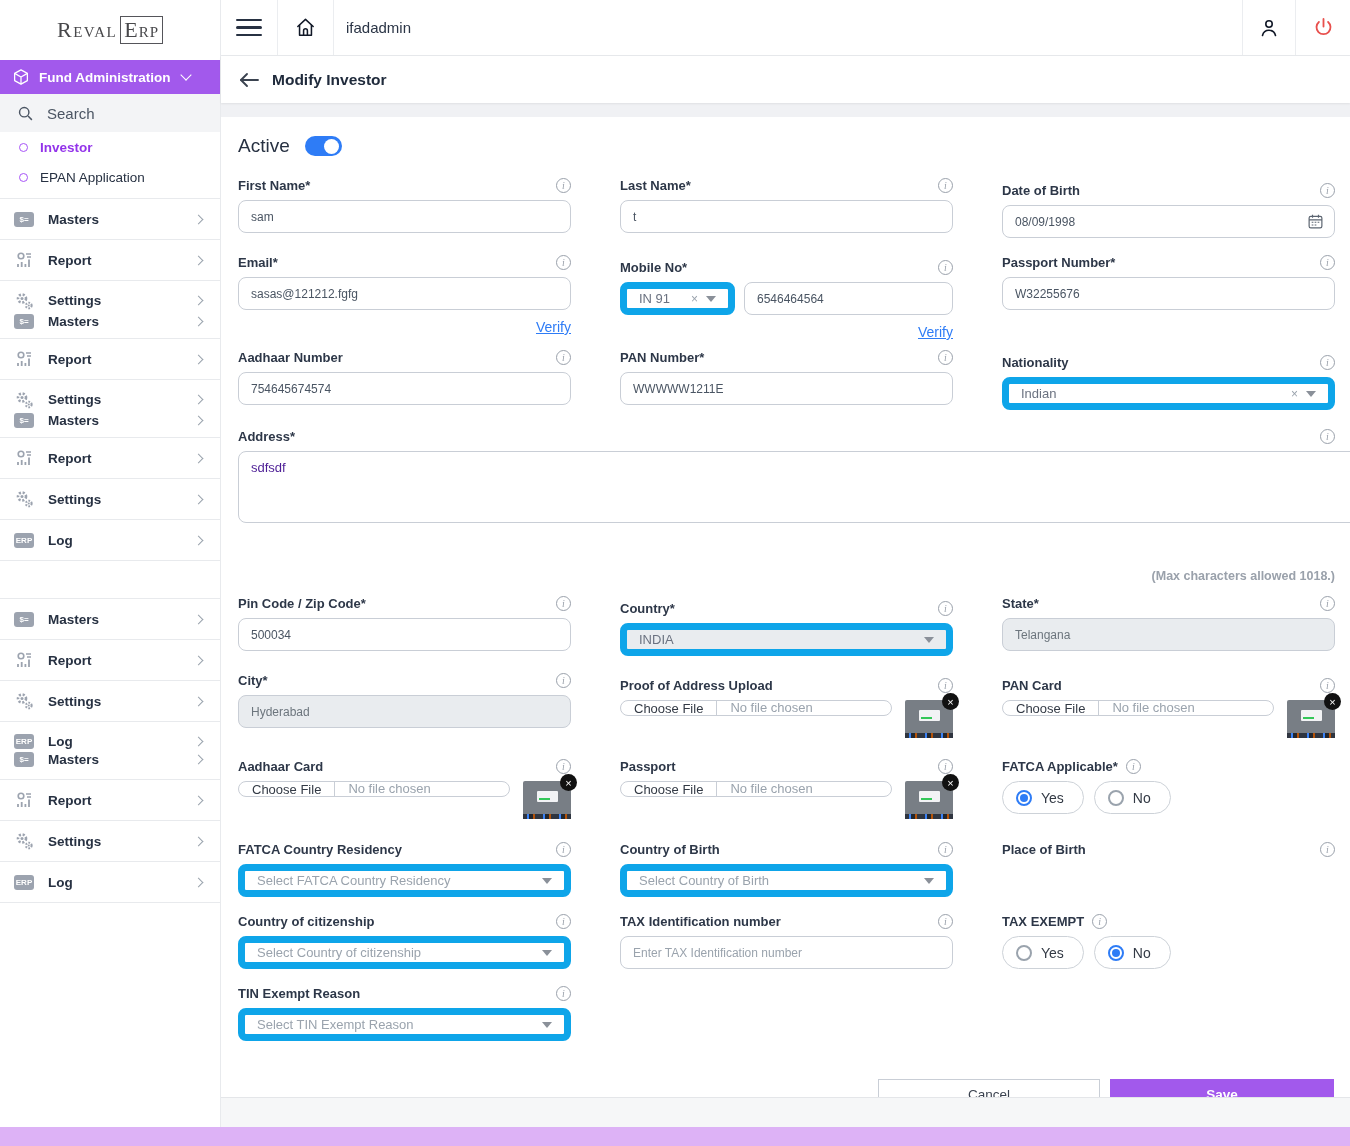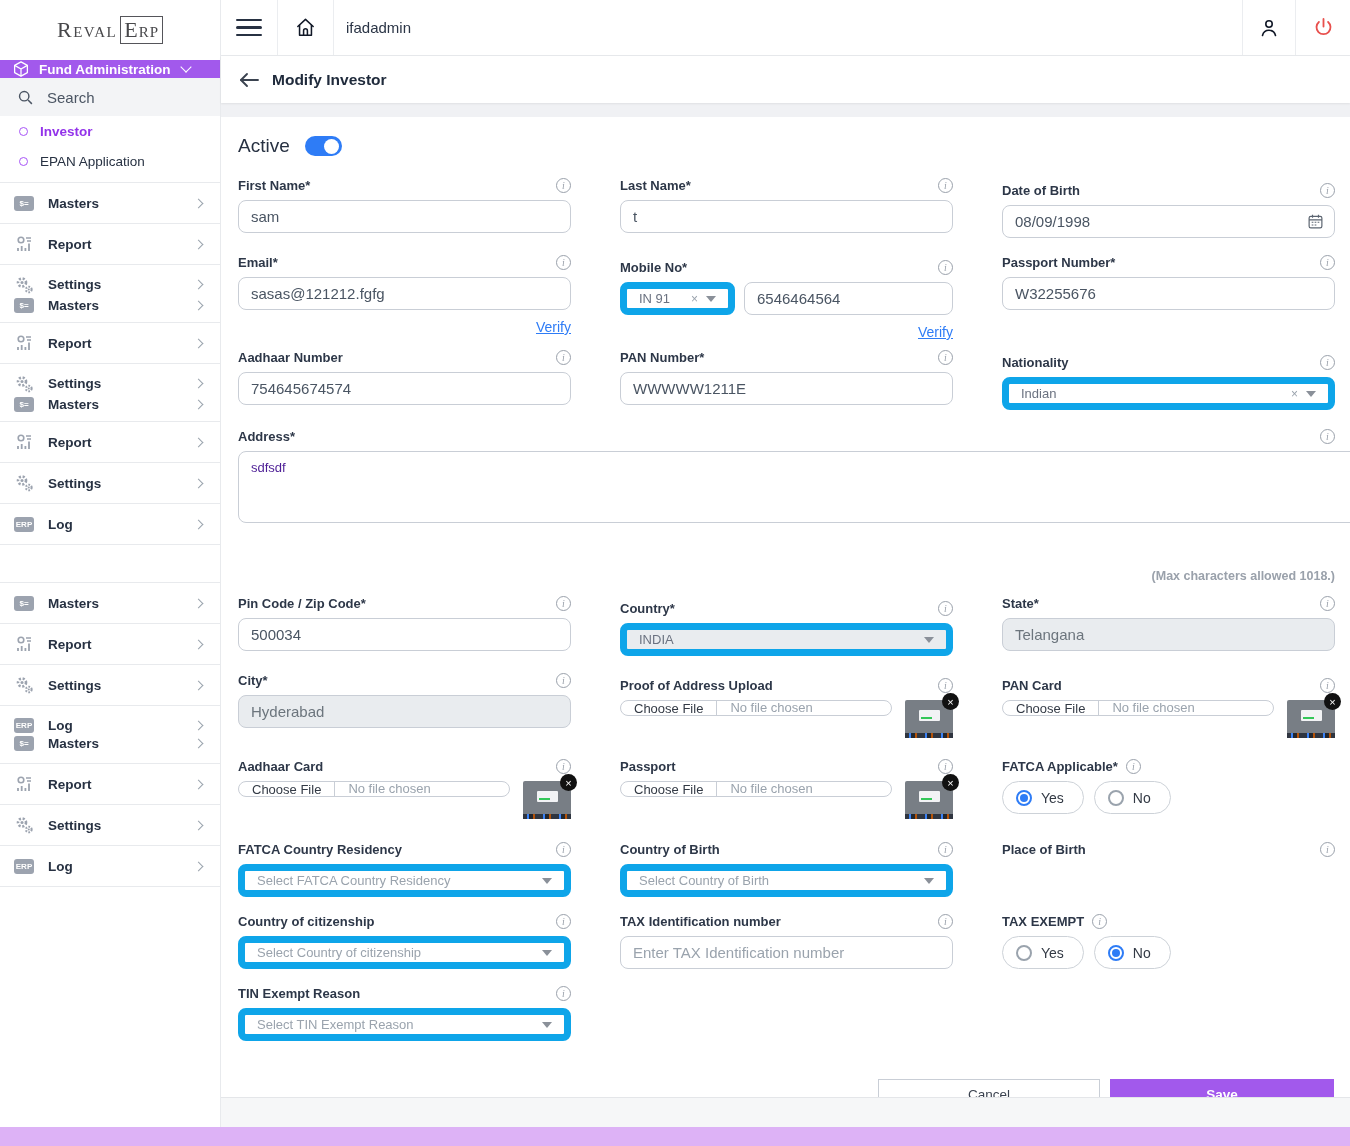--- a/index.html
+++ b/index.html
@@ -9,21 +9,21 @@
 
   #app { position:relative; width:1350px; height:1146px; }
 
   
   #sidebar { position:absolute; left:0; top:0; width:220px; height:1127px; background:#fff; }
   #logo { height:60px; display:flex; align-items:center; justify-content:center; }
   .lg1 { font-family:"Liberation Serif", serif; font-variant:small-caps; font-size:22px;
          letter-spacing:1.5px; color:#48484b; }
   .lg2 { font-family:"Liberation Serif", serif; font-variant:small-caps; font-size:22px;
          letter-spacing:1px; color:#48484b; border:1.5px solid #55555a; padding:0 3px; margin-left:3px; }
-  #module-header { height:18px; background:var(--accent); color:#fff; display:flex;
+  #module-header { height:34px; background:var(--accent); color:#fff; display:flex;
          align-items:center; padding:0 12px; gap:9px; }
   #module-header .mh-label { font-size:13.5px; font-weight:bold; }
   .chev-down { width:8px; height:8px; border-right:1.8px solid #fff; border-bottom:1.8px solid #fff;
          transform:rotate(45deg); margin-top:-4px; margin-left:2px; }
   #search-row { height:38px; background:#f3f4f6; display:flex; align-items:center; gap:13px;
          padding:0 17px; }
   #search-row .ph { color:#4b5563; font-size:15px; }
   .side-link { height:30px; display:flex; align-items:center; gap:12px; padding:0 19px; }
   .dot { width:9px; height:9px; border:1.5px solid #a855f7; border-radius:50%; flex:none; }
   .side-link .lk { font-size:13.5px; color:#273142; }
@@ -71,21 +71,21 @@
   .row3 { display:grid; grid-template-columns:333px 333px 333px; column-gap:49px; margin-bottom:16px; }
   .cell {}
   .cell.push { margin-top:5px; }
   .lbl-row { display:flex; justify-content:space-between; align-items:center; margin-bottom:7px; height:16px; }
   .lbl-row.inline { justify-content:flex-start; gap:8px; }
   .lbl { font-size:13px; font-weight:bold; color:#2d3748; }
   .info { width:15px; height:15px; border:1.2px solid #9aa1ab; border-radius:50%; color:#9aa1ab;
           font-size:10px; display:inline-flex; align-items:center; justify-content:center; flex:none;
           font-family:"Liberation Serif", serif; font-style:italic; }
   .inp { width:100%; height:33px; border:1px solid #c9ced6; border-radius:8px; padding:0 12px;
-          font-size:15px; color:#4a5563; background:#fff; font-family:"Liberation Sans",sans-serif; outline:none; }
+          font-size:12px; color:#4a5563; background:#fff; font-family:"Liberation Sans",sans-serif; outline:none; }
   .inp::placeholder { color:#9aa3ad; }
   .inp.disabled { background:#e9ecef; color:#6c757d; }
   .selbox { width:100%; height:33px; border:7px solid #0ea5e9; border-radius:8px; padding:0 12px;
           display:flex; align-items:center; gap:8px; font-size:13px; color:#6b7280; background:#fff; }
   .selbox.disabled { background:#e9ecef; }
   .selbox .val { flex:1; }
   .selbox .val.ph { color:#9aa3ad; }
   .x-clear { color:#9aa3ad; font-size:12px; }
   .caret { width:0; height:0; border-left:5px solid transparent; border-right:5px solid transparent;
           border-top:6px solid #8a9099; flex:none; }

